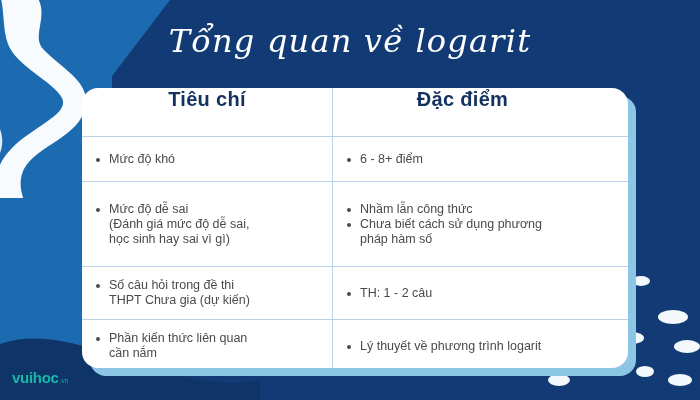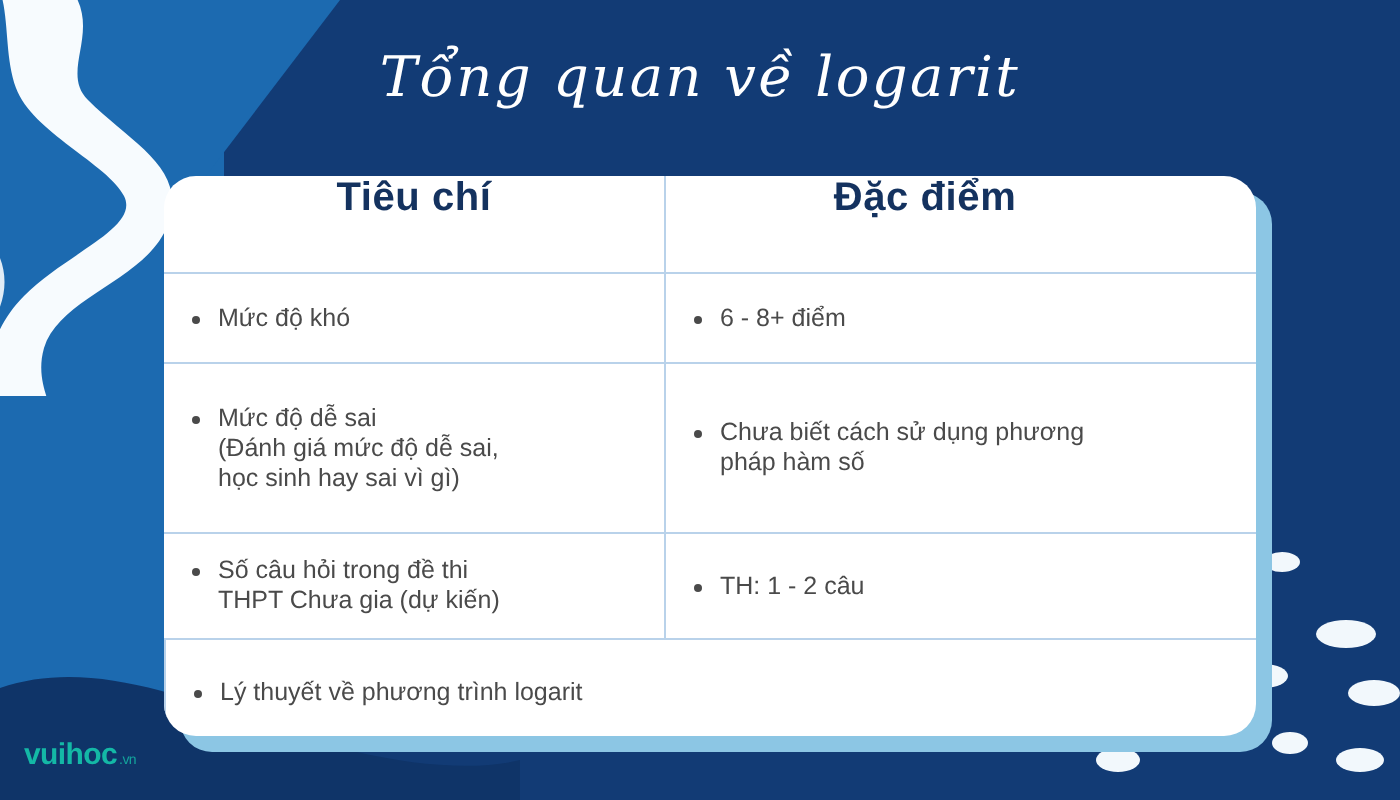--- a/index.html
+++ b/index.html
@@ -53,21 +53,21 @@
 
   
   .title {
     position: absolute;
     left: 0; top: 22px;
     width: 700px;
     text-align: center;
     color: #ffffff;
     font-family: "DejaVu Serif", "Liberation Serif", serif;
     font-style: italic;
-    font-size: 28px;
+    font-size: 32px;
     letter-spacing: 1.2px;
     white-space: nowrap;
   }
 
   
   .card-shadow {
     position: absolute;
     left: 90px; top: 96px;
     width: 546px; height: 280px;
     background: #8cc6e4;
@@ -220,20 +220,24 @@
         <div class="bullet-line">
           <span class="bullet-dot"></span>
           <span class="bullet-text">Mức độ dễ sai
 (Đánh giá mức độ dễ sai,
 học sinh hay sai vì gì)</span>
         </div>
       </div>
       <div class="cell right">
         <div class="bullet-line">
           <span class="bullet-dot"></span>
+          <span class="bullet-text">Nhầm lẫn công thức</span>
+        </div>
+        <div class="bullet-line">
+          <span class="bullet-dot"></span>
           <span class="bullet-text">Chưa biết cách sử dụng phương
 pháp hàm số</span>
         </div>
       </div>
     </div>
 
     <div class="row r3">
       <div class="cell left">
         <div class="bullet-line">
           <span class="bullet-dot"></span>
@@ -243,20 +247,27 @@
       </div>
       <div class="cell right">
         <div class="bullet-line">
           <span class="bullet-dot"></span>
           <span class="bullet-text">TH: 1 - 2 câu</span>
         </div>
       </div>
     </div>
 
     <div class="row r4">
+      <div class="cell left">
+        <div class="bullet-line">
+          <span class="bullet-dot"></span>
+          <span class="bullet-text">Phần kiến thức liên quan
+cần nắm</span>
+        </div>
+      </div>
       <div class="cell right">
         <div class="bullet-line">
           <span class="bullet-dot"></span>
           <span class="bullet-text">Lý thuyết về phương trình logarit</span>
         </div>
       </div>
     </div>
 
   </div>
 

